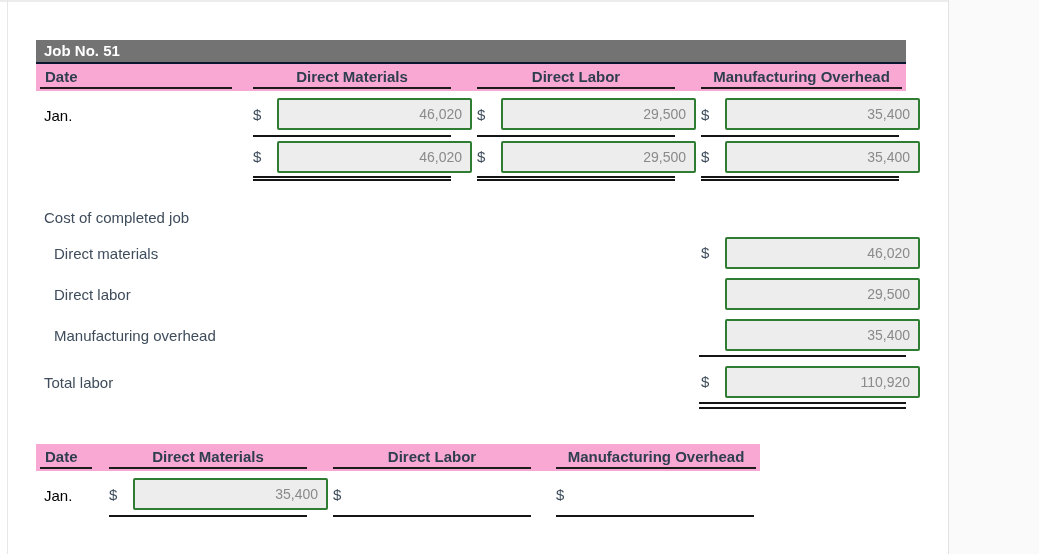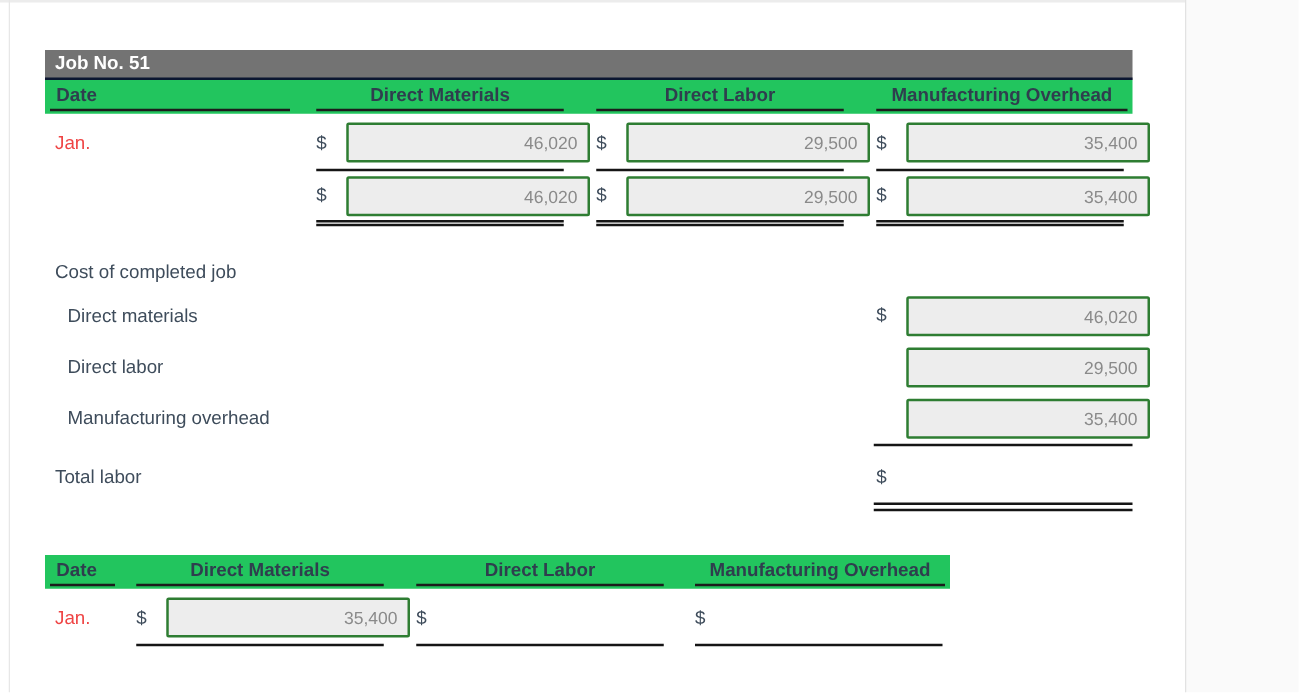--- a/index.html
+++ b/index.html
@@ -12,30 +12,30 @@
   .top-line{position:absolute;left:0;top:0;width:948px;height:2px;background:#ececec;}
   .left-line{position:absolute;left:7px;top:0;bottom:0;width:1px;background:#e7e7e7;}
   .right-gutter{position:absolute;left:948px;top:0;width:91px;height:554px;background:#fafafa;border-left:1px solid #e2e2e2;box-sizing:border-box;}
 
   .tbl{position:absolute;}
   .band{
     height:22px;background:#737373;border-bottom:2px solid #0b1631;
     color:#ffffff;font-weight:bold;font-size:15px;line-height:22px;
     padding-left:8px;box-sizing:content-box;
   }
-  .hdr-row{position:relative;height:27px;background:#22c55e;}
+  .hdr-row{position:relative;height:27px;background:#f9a8d4;}
   .hdr-cell{
     position:absolute;top:1px;height:24px;line-height:24px;
     font-weight:bold;font-size:15px;color:#2f3e4e;
     border-bottom:2px solid #1c1c1c;text-align:center;box-sizing:border-box;
   }
   .hdr-cell.left{text-align:left;padding-left:5px;}
 
   .row{position:relative;}
-  .date-label{position:absolute;left:8px;top:50%;transform:translateY(-50%);font-size:15px;color:#ef4444;text-align:center;}
+  .date-label{position:absolute;left:8px;top:50%;transform:translateY(-50%);font-size:15px;color:#000000;text-align:center;}
   .grp{
     position:absolute;display:flex;align-items:center;height:100%;
     box-sizing:border-box;
   }
   .grp .cur{width:16px;font-size:15px;color:#3e4c5b;flex:0 0 auto;}
   .grp input{
     flex:1;height:32px;box-sizing:border-box;margin-left:8px;
     background:#ededed;border:2px solid #2e7d32;border-radius:2px;
     text-align:right;padding-right:8px;font-size:14px;color:#8a8a8a;
     font-family:"Liberation Sans", sans-serif;outline:none;
@@ -129,20 +129,21 @@
   </div>
 
   <div style="position:relative;height:6px;">
     <div class="sep-single" style="top:0;"></div>
   </div>
 
   <div class="cost-row">
     <span class="lbl flush">Total labor</span>
     <div class="grp" style="left:665px;width:198px;">
       <span class="cur">$</span>
+      <input type="text" value="110,920" style="">
     </div>
   </div>
 
   <div style="position:relative;height:8px;">
     <div class="sep-double" style="top:0;"></div>
   </div>
 </div>
 
 <div class="tbl" style="left:36px;top:444px;width:724px;">
   <div class="hdr-row">

